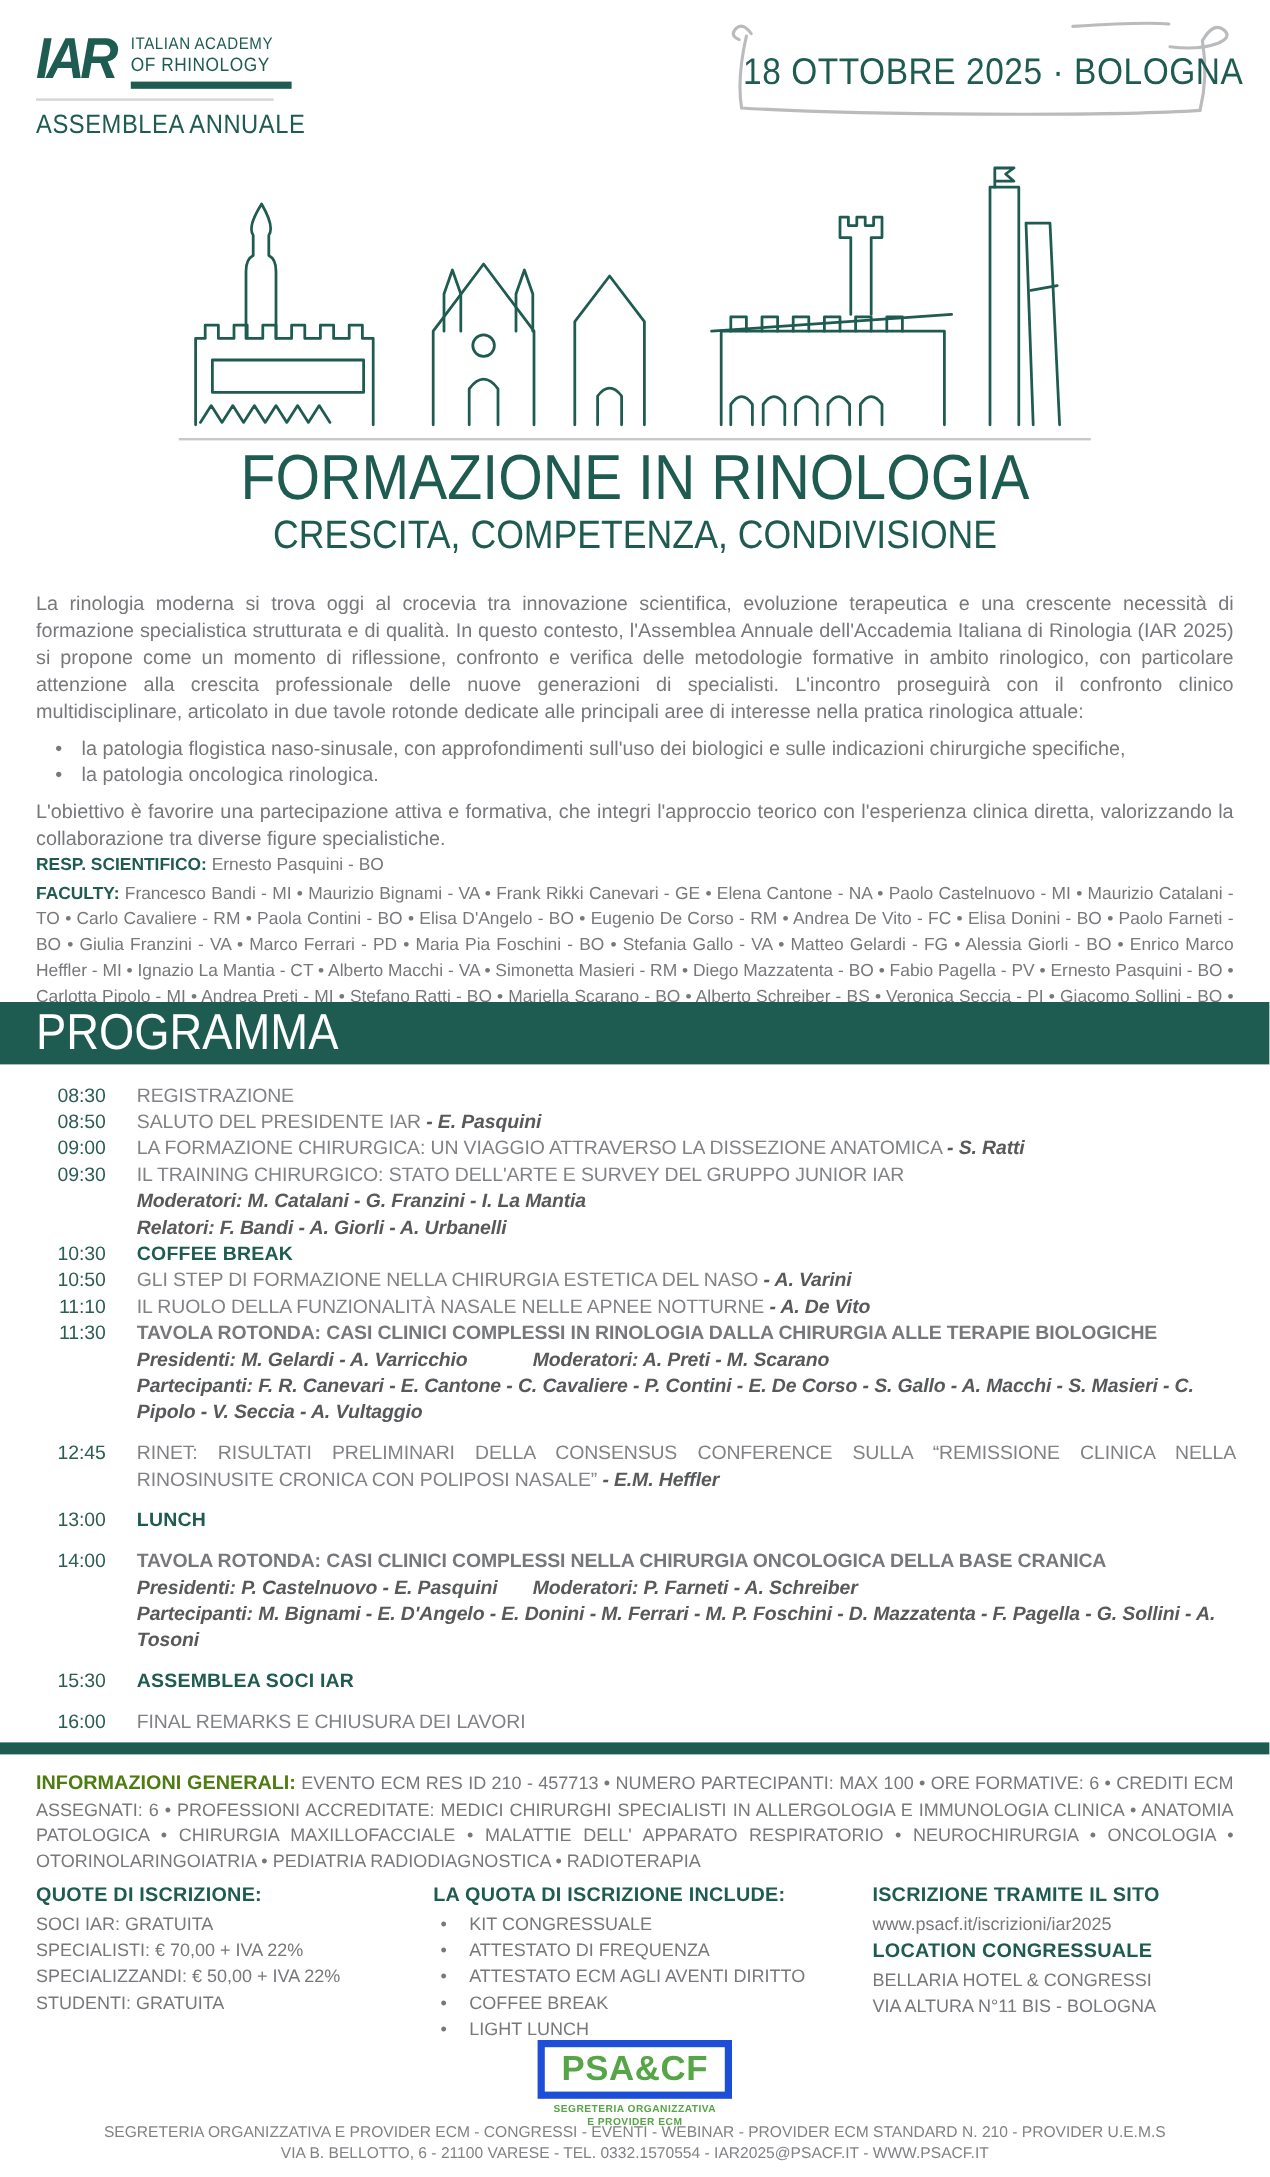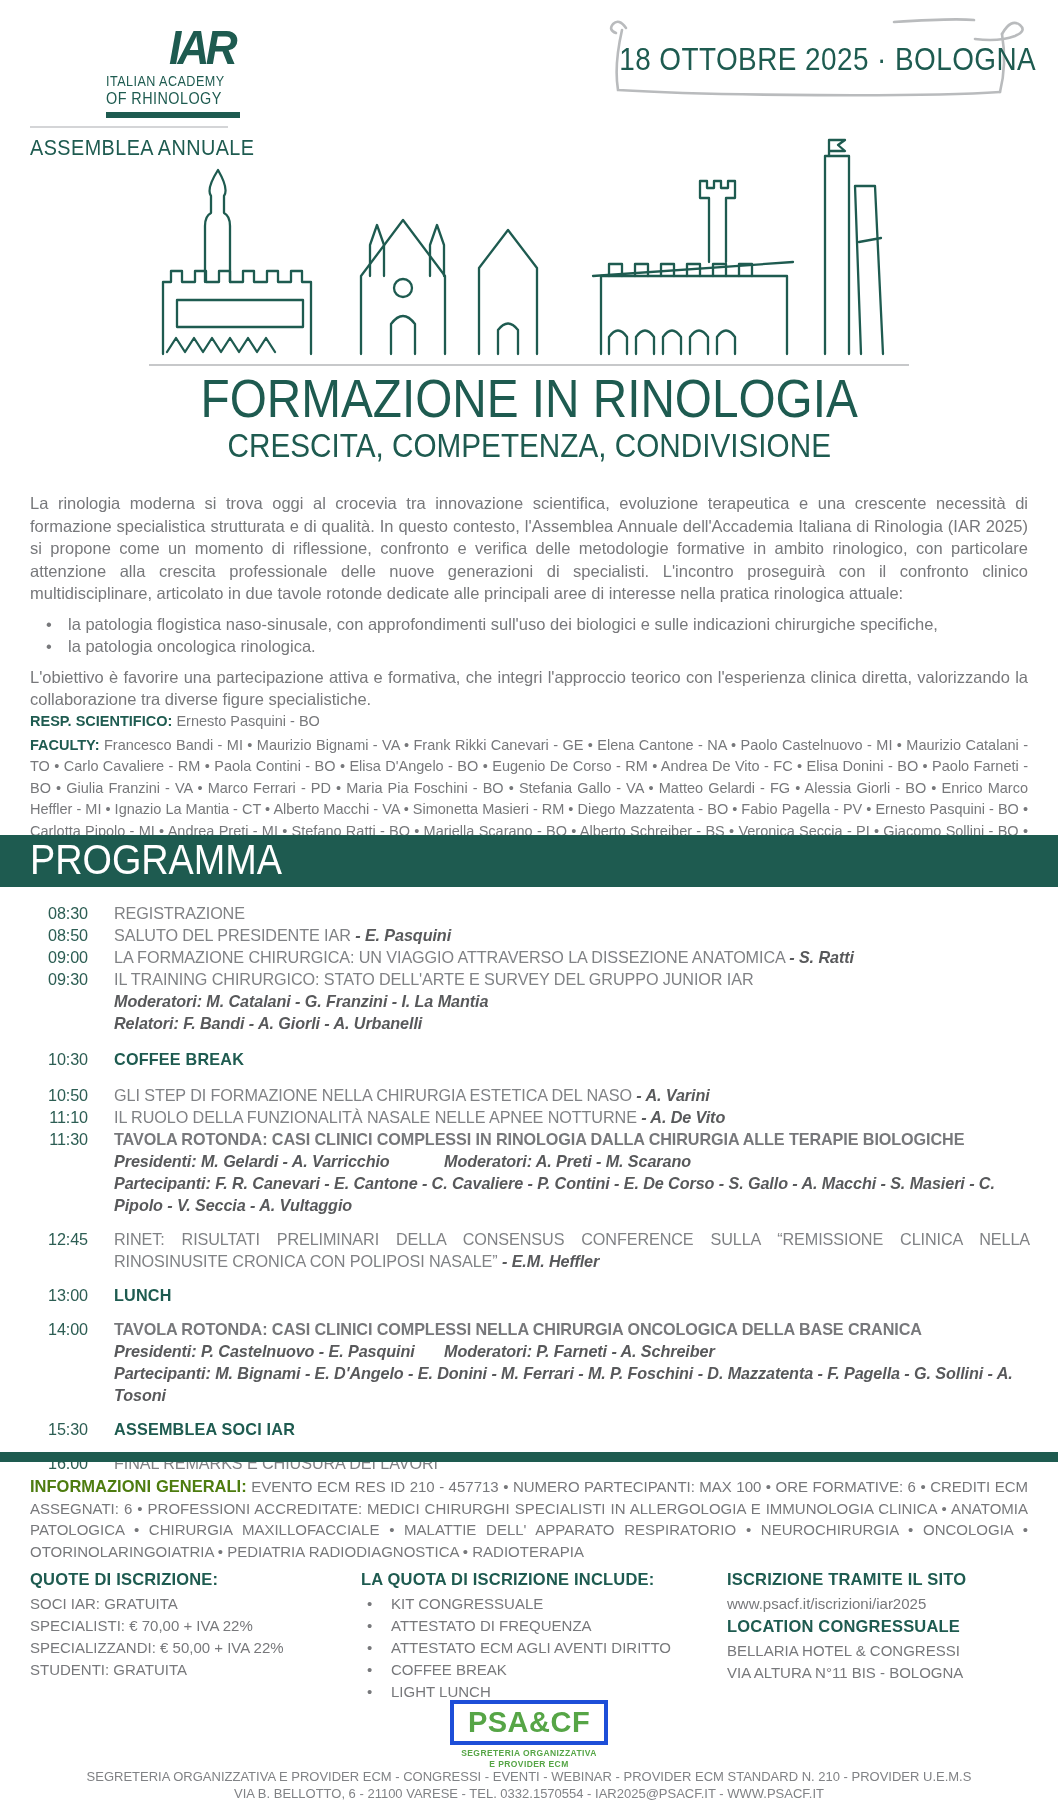--- a/index.html
+++ b/index.html
@@ -4,21 +4,21 @@
 <style>
   * { margin:0; padding:0; box-sizing:border-box; }
   html,body { background:#ffffff; }
   body {
     width:1058px; height:1814px; position:relative; overflow:hidden;
     font-family:"Liberation Sans", sans-serif; color:#77787b;
   }
 
   
   .logo-block { position:absolute; top:26px; left:30px; width:210px; }
-  .logo-row { display:flex; align-items:flex-end;flex-direction:column; }
+  .logo-row { display:flex; align-items:center; }
   .logo-monogram {
     font-size:48px; font-weight:700; color:#1e5b50; letter-spacing:-4px;
     line-height:44px; transform:scaleX(.92); transform-origin:0 0; font-style:italic;
   }
   .logo-name { margin-left:8px; margin-top:2px; }
   .logo-name-l1 { font-size:14px; letter-spacing:.5px; color:#1e5b50; display:inline-block; transform:scaleX(.9); transform-origin:0 0; white-space:nowrap;}
   .logo-name-l2 { font-size:16px; letter-spacing:.5px; color:#1e5b50; display:inline-block; transform:scaleX(.9); transform-origin:0 0; white-space:nowrap;}
   .logo-underline { height:6px; background:#1e5b50; width:134px; margin-top:4px; }
   .logo-rule { height:2px; background:#d4d5d7; margin-top:8px; width:198px; }
   .logo-sub {
@@ -64,41 +64,41 @@
   .prow { display:grid; grid-template-columns:58px 1fr; column-gap:26px; }
   .ptime { text-align:right; color:#2c5d53; font-weight:500; }
   .ptitle { color:#808285; }
   .ptitle.bold { font-weight:700; color:#77787b;margin-top:21px; }
   .ptitle.break { font-weight:700; color:#1e5b50; letter-spacing:.2px; }
   .pspeaker { font-weight:700; font-style:italic; color:#58595b; }
   .psub { font-weight:700; font-style:italic; color:#58595b; }
   .pres { display:inline-block; min-width:330px; }
   .pbody.just { text-align:justify; }
   .gap-s { margin-top:12px; }
-  .gap-m { margin-top:14px; }
+  .gap-m { }
 
   
   .divider { position:absolute; top:1452px; left:0; width:1058px; height:10px; background:#1e5b50; }
 
   
   .info { position:absolute; top:1476px; left:30px; width:998px; font-size:15px; line-height:21.5px; text-align:justify; color:#77787b; }
   .info .lbl { color:#4d7c0f; font-weight:700; font-size:16.5px; }
 
   
   .cols { position:absolute; top:1568px; left:30px; width:998px; display:grid; grid-template-columns:295px 330px 300px; column-gap:36px; font-size:15px; line-height:22px; color:#77787b; }
   .col-h { color:#1e5b50; font-weight:700; font-size:16.5px; letter-spacing:.2px; margin-bottom:3px; white-space:nowrap; }
   .cols ul { list-style:none; }
   .cols li { padding-left:30px; position:relative; }
   .cols li::before { content:"•"; position:absolute; left:6px; }
   .col3-group2 { margin-top:0; }
   .link { color:#77787b; text-decoration:none; }
 
   
   .psacf { position:absolute; top:1700px; left:0; width:100%; text-align:center; }
-  .psacf-box { display:inline-block; border:4px solid #1d4ed8; padding:2px 14px; }
+  .psacf-box { display:inline-block; border:6px solid #1d4ed8; padding:2px 14px; }
   .psacf-name { font-size:29px; font-weight:700; color:#56a546; letter-spacing:.5px; }
   .psacf-sub { margin-top:3px; font-size:8.5px; font-weight:700; color:#56a546; line-height:10.5px; letter-spacing:.4px; }
   .foot-text { position:absolute; top:1768px; left:0; width:100%; text-align:center; font-size:13px; line-height:17px; color:#808285; }
 </style>
 </head>
 <body>
 
 <div class="logo-block">
   <div class="logo-row">
     <span class="logo-monogram">IAR</span>

